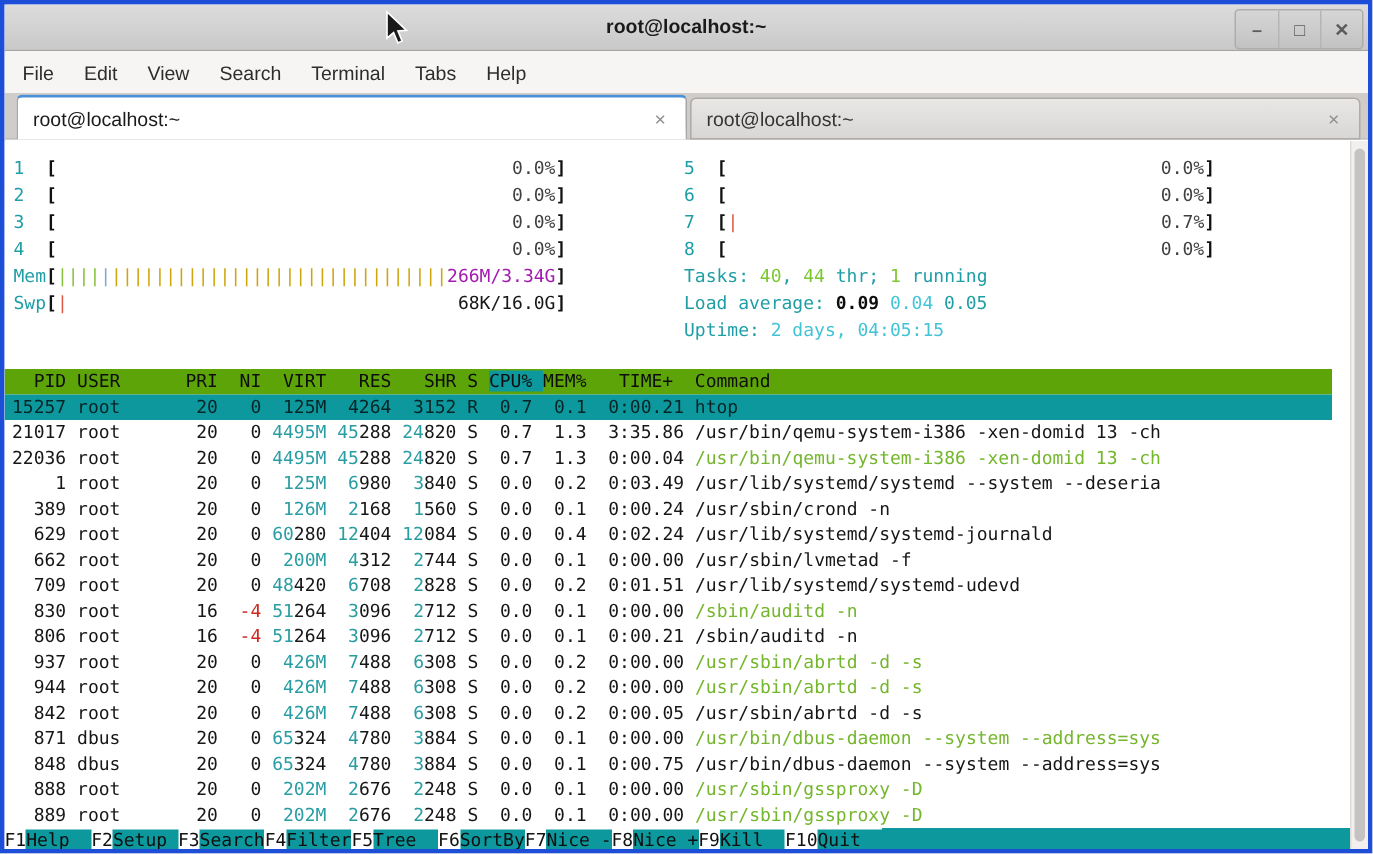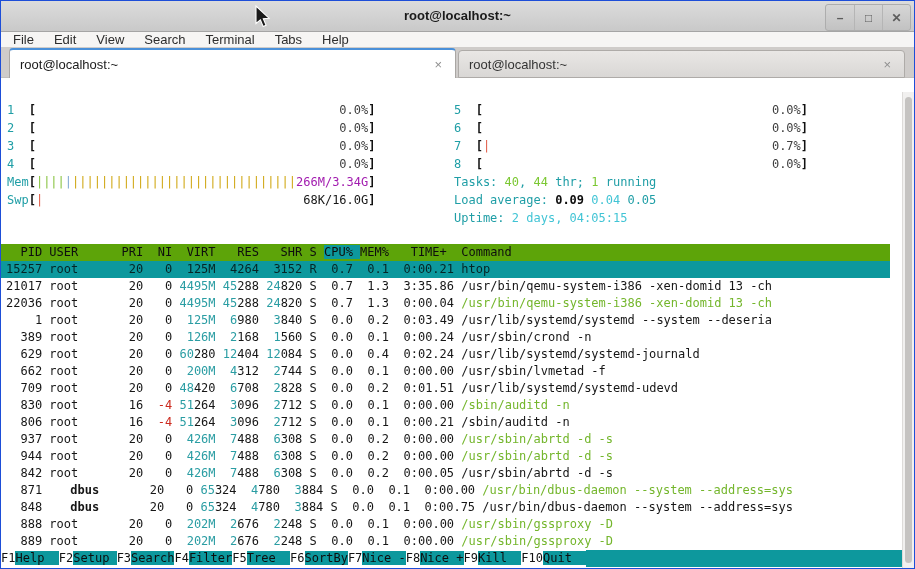--- a/index.html
+++ b/index.html
@@ -1,29 +1,29 @@
 <!DOCTYPE html>
 <html><head>
 <meta charset="utf-8">
 <style>
   html,body{margin:0;padding:0;background:#e8e8e8;}
   *{box-sizing:border-box;}
-  .window{position:relative;width:915px;height:569px;background:#fff;border:1px solid #1d4ed8;
+  .window{position:relative;width:915px;height:569px;background:#fff;border:3px solid #1d4ed8;
           font-family:"Liberation Sans",sans-serif;overflow:hidden;}
   
   .titlebar{position:relative;height:31px;background:linear-gradient(#dcdcdc,#c9c9c9);
             border-bottom:1px solid #a5a5a5;}
   .title{position:absolute;left:0;right:0;top:7px;text-align:center;font-size:13px;font-weight:bold;color:#1a1a1a;}
   .winbtns{position:absolute;right:3px;top:3px;display:flex;border:1px solid #adadad;border-radius:3px;
            background:linear-gradient(#d6d6d6,#c2c2c2);overflow:hidden;}
   .winbtn{width:28px;height:25px;display:flex;align-items:center;justify-content:center;
           font-size:12px;font-weight:bold;color:#5c5c5c;border-left:1px solid #b5b5b5;cursor:default;}
   .winbtn:first-child{border-left:none;}
   
-  .menubar{height:15px;background:#f6f5f4;display:flex;align-items:center;padding-left:2px;}
+  .menubar{height:28px;background:#f6f5f4;display:flex;align-items:center;padding-left:2px;}
   .menu-item{font-size:13px;color:#2d2d2d;padding:4px 10px;}
   
   .tabbar{position:relative;height:31px;background:#cfccca;border-bottom:1px solid #c2bfbc;}
   .tab{position:absolute;top:1px;height:30px;display:flex;align-items:center;font-size:13px;padding:0 10px;}
   .tab.active{left:8px;width:447px;background:#ffffff;border:1px solid #a9a6a3;border-bottom:none;
               border-top:2px solid #4a90d9;border-radius:4px 4px 0 0;color:#1a1a1a;}
   .tab.inactive{left:457px;width:447px;background:linear-gradient(#e9e7e5,#d9d7d5);border:1px solid #aeaba8;
                 border-radius:4px 4px 0 0;color:#343434;height:28px;top:3px;}
   .tab-close{margin-left:auto;color:#8f8f8f;font-size:13px;padding:0 3px;}
   
@@ -35,21 +35,21 @@
   .c-cyan{color:#1f9ea6;}
   .c-bcyan{color:#41c4d5;}
   .c-bgreen{color:#7bc832;}
   .c-green{color:#74b62c;}
   .c-yellow{color:#a21caf;}
   .c-black{color:#161616;}
   .c-red{color:#cc2a1f;}
   .c-mem{color:#2a9da3;text-align:right;}
   .m-val{color:#3f3f3f;}
   .br{color:#111;font-weight:bold;}
-  .b{font-weight:bold;margin-left:21px;}
+  .b{font-weight:normal;}
   .bold{font-weight:bold;color:#0d0d0d;}
   .bar-green{color:#86c23c;}
   .bar-blue{color:#7ea6d3;}
   .bar-yellow{color:#cfa50e;}
   .bar-red{color:#e05a45;}
   .t-table{position:absolute;left:0;top:152px;right:24px;}
   .t-header{white-space:pre;height:17px;line-height:17px;background:#5da409;color:#0e0e0e;padding-left:5px;}
   .th-sort{background:#0d989d;}
   .p-row{white-space:pre;height:17px;line-height:17px;padding-left:5px;overflow:hidden;}
   .p-row.selected{background:#0d989d;color:#062526;}

